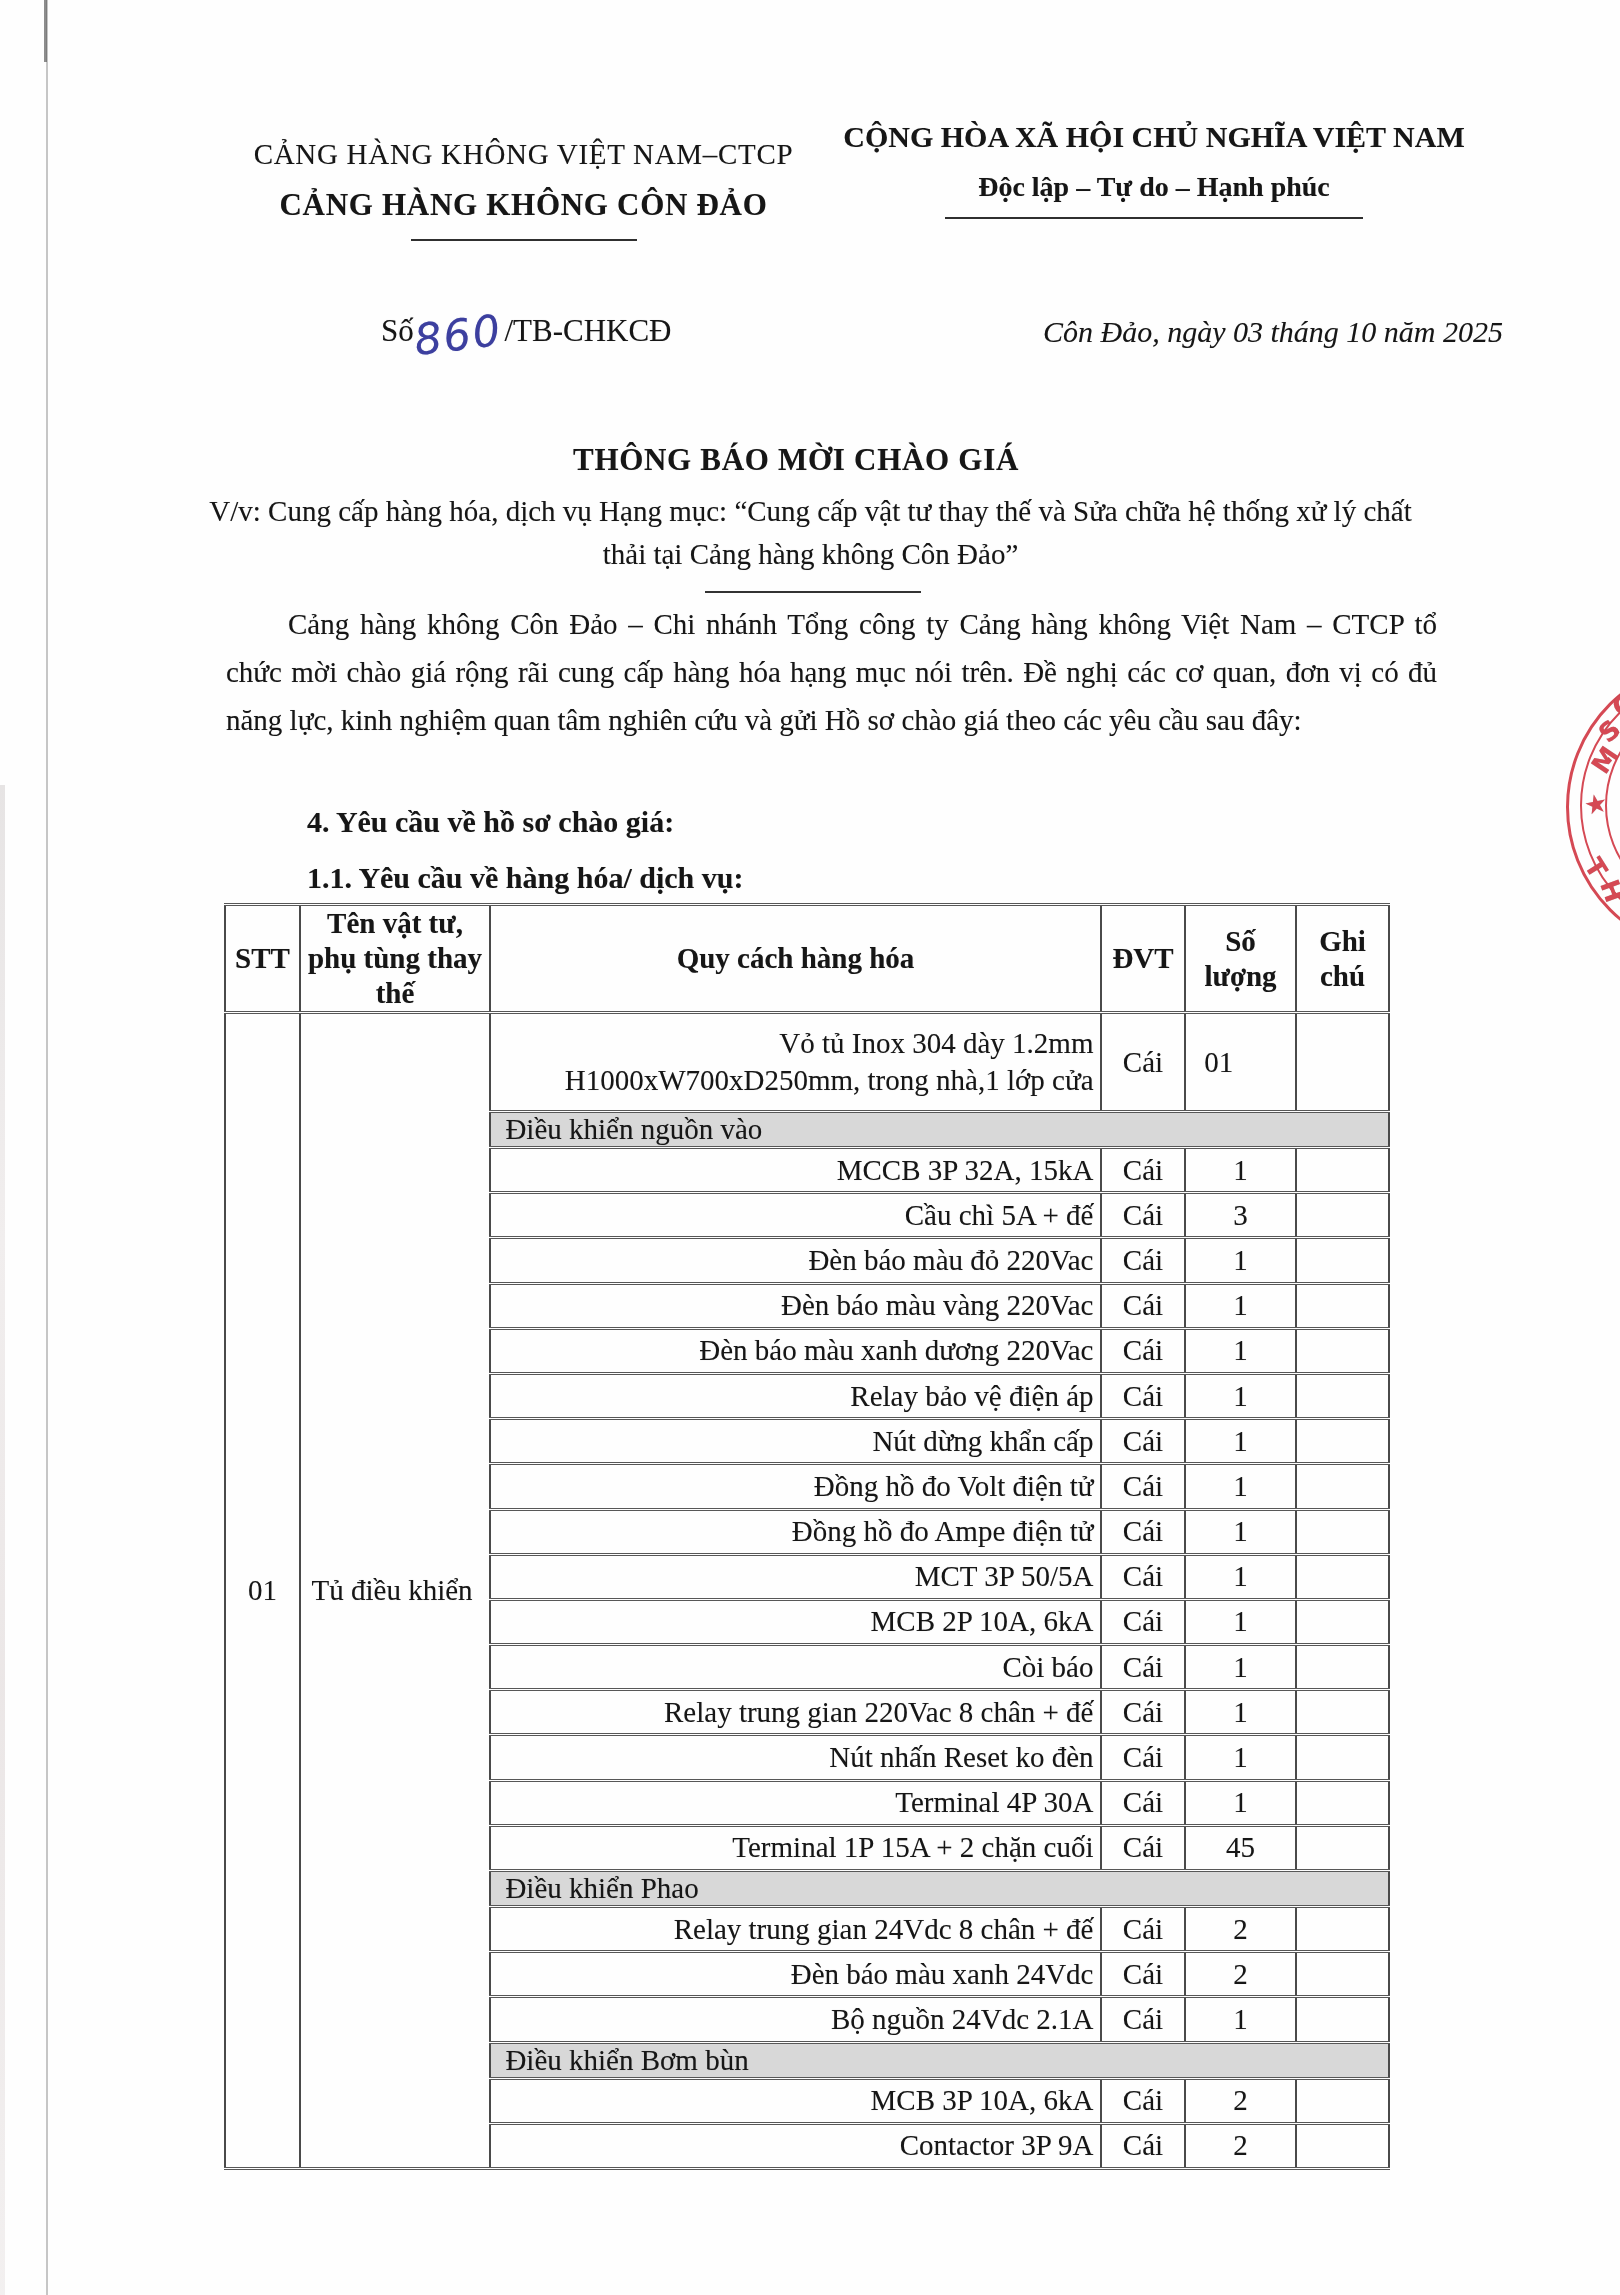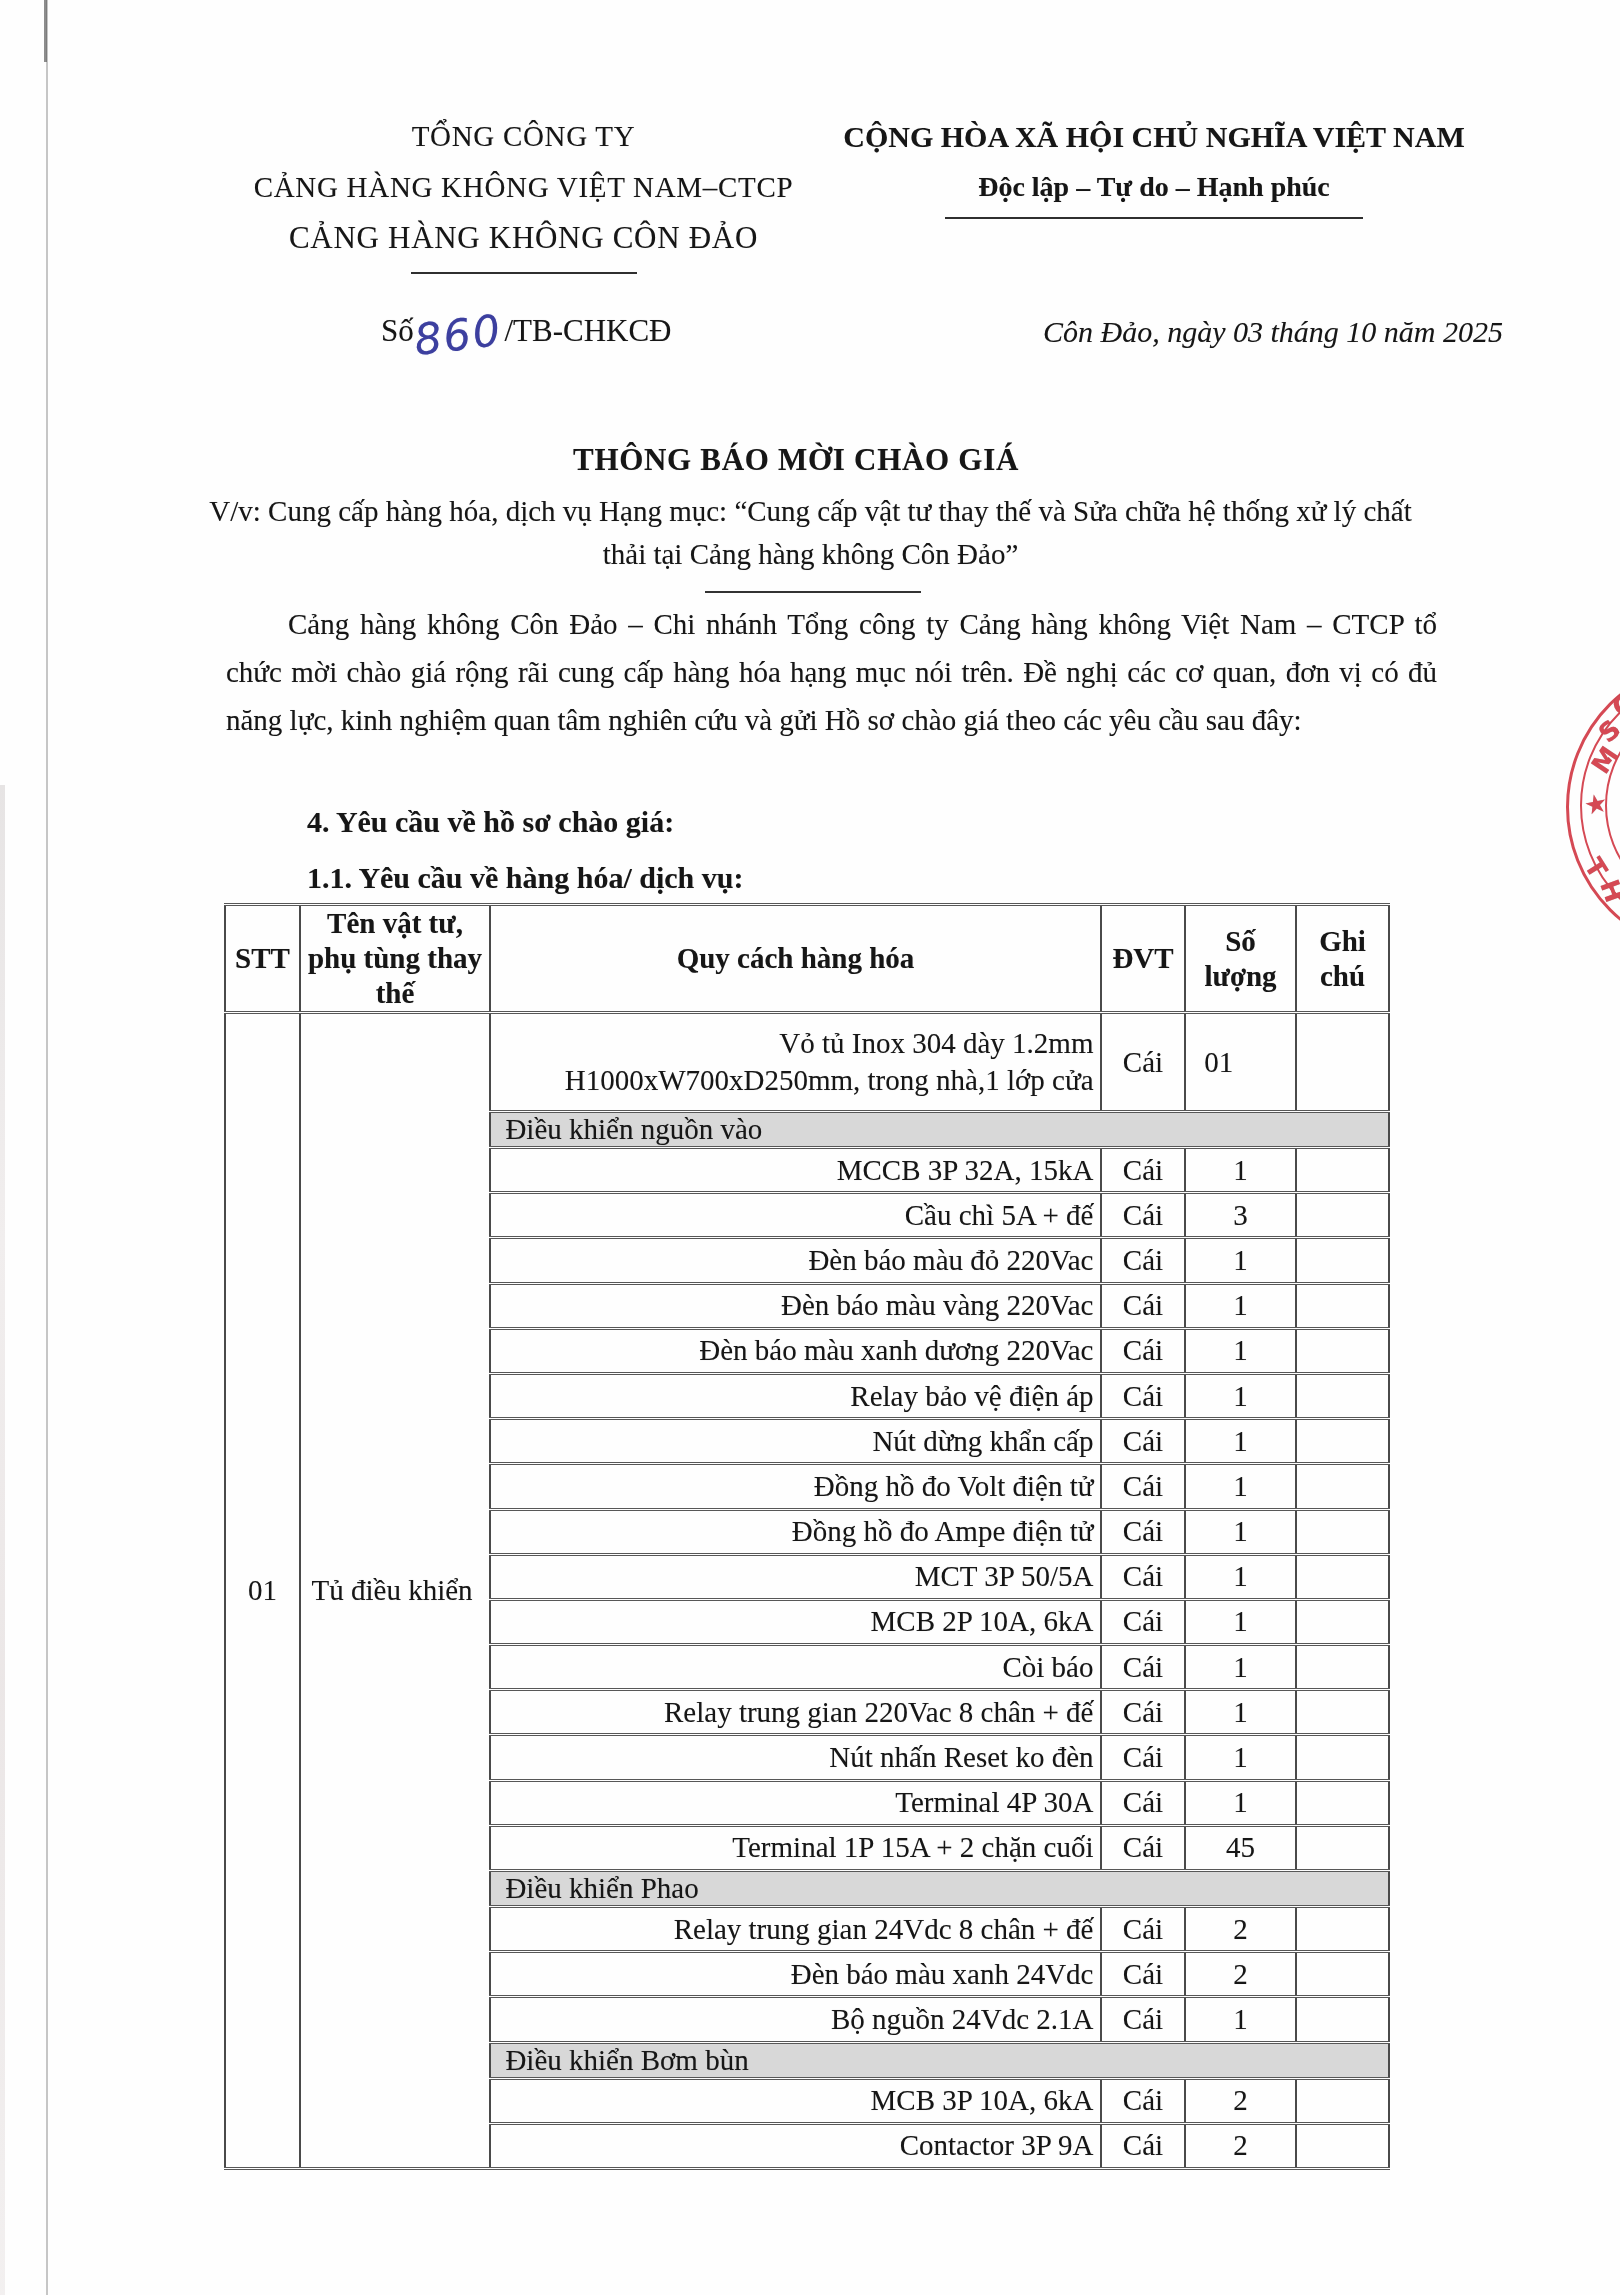--- a/index.html
+++ b/index.html
@@ -11,21 +11,21 @@
   
   .scan-edge-line{position:absolute;left:46px;top:0;width:2px;height:2295px;background:#a8a8a8;opacity:.65;}
   .scan-edge-dark{position:absolute;left:44px;top:0;width:2.6px;height:62px;background:#5c5c5c;opacity:.7;}
   .scan-left-strip{position:absolute;left:0;top:785px;width:4.6px;height:1511px;
     background:linear-gradient(#cfcaca 0%,#e4dede 30%,#d8cfcf 60%,#e7e2e2 100%);opacity:.5;}
 
   
   .lh-left{position:absolute;left:216px;top:120px;width:615px;text-align:center;}
   .org-line1{font-size:29px;letter-spacing:0.7px;}
   .org-line2{font-size:29px;margin-top:17.7px;letter-spacing:0.7px;}
-  .org-line3{font-size:31px;font-weight:normal;margin-top:16.3px;letter-spacing:0.7px;}
+  .org-line3{font-size:31px;font-weight:bold;margin-top:16.3px;letter-spacing:0.7px;}
   .org-underline{width:226px;height:0;border-top:2.6px solid #2f2f2f;margin:15.7px auto 0;}
   .lh-right{position:absolute;left:824px;top:120px;width:660px;text-align:center;}
   .motto-line1{font-size:30px;font-weight:bold;}
   .motto-line2{font-size:28px;font-weight:bold;margin-top:17px;}
   .motto-underline{width:418px;height:0;border-top:2.6px solid #2f2f2f;margin:13.7px auto 0;}
 
   .doc-number{position:absolute;left:381px;top:313px;font-size:31px;white-space:nowrap;}
   .handwritten{
     color:#3c3f9f;font-family:"DejaVu Sans",sans-serif;font-size:43px;font-style:italic;
     display:inline-block;transform:rotate(-7deg);margin:0 2.6px 0 0;vertical-align:-9.2px;
@@ -94,21 +94,20 @@
 </head>
 <body>
 
 <div class="page">
 
   <div class="scan-edge-line"></div>
   <div class="scan-edge-dark"></div>
   <div class="scan-left-strip"></div>
 
   <div class="lh-left">
-    <div class="org-line1">TỔNG CÔNG TY</div>
     <div class="org-line2">CẢNG HÀNG KHÔNG VIỆT NAM–CTCP</div>
     <div class="org-line3">CẢNG HÀNG KHÔNG CÔN ĐẢO</div>
     <div class="org-underline"></div>
   </div>
 
   <div class="lh-right">
     <div class="motto-line1">CỘNG HÒA XÃ HỘI CHỦ NGHĨA VIỆT NAM</div>
     <div class="motto-line2">Độc lập – Tự do – Hạnh phúc</div>
     <div class="motto-underline"></div>
   </div>

